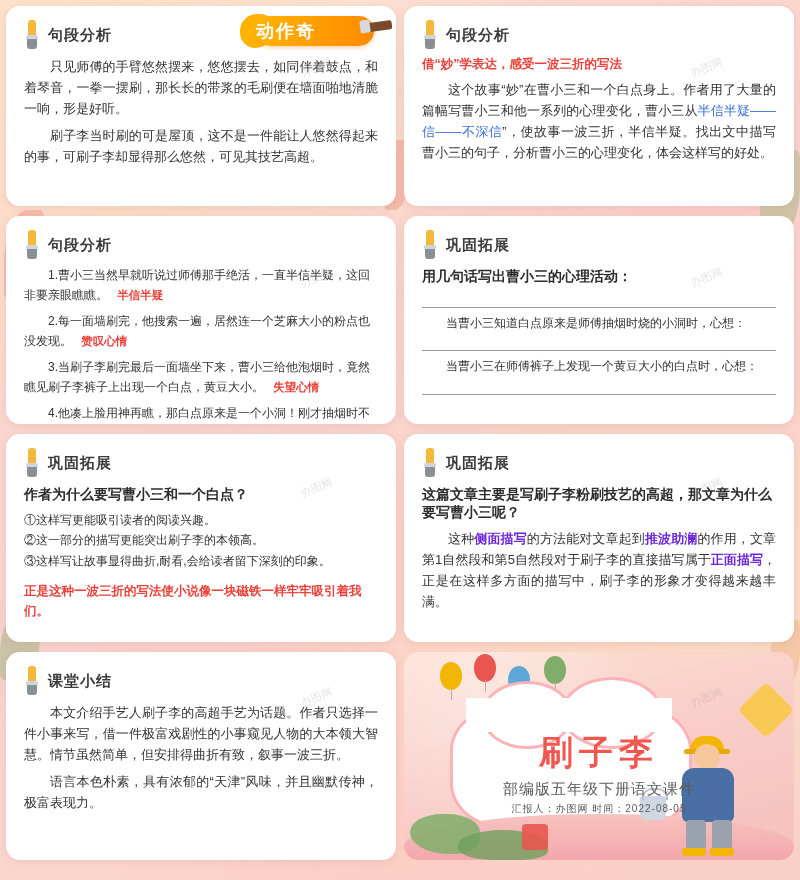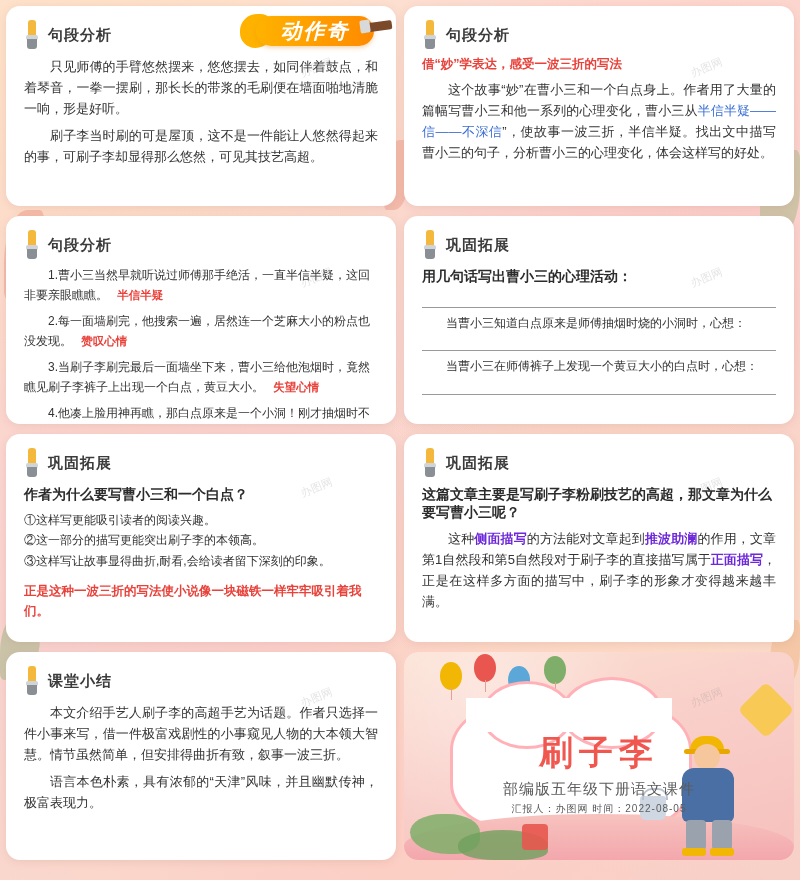--- a/index.html
+++ b/index.html
@@ -62,21 +62,21 @@
     position:absolute;right:8px;top:6px;width:150px;height:44px;
   }
   .banner .bg{
     position:absolute;left:18px;top:4px;width:118px;height:30px;
     background:linear-gradient(90deg,#ffb200,#ff8a00);
     border-radius:16px;
     box-shadow:0 2px 4px rgba(220,140,40,.35);
   }
   .banner .txt{
     position:absolute;left:18px;top:4px;width:118px;height:30px;line-height:30px;
-    text-align:center;color:#fff;font-size:21px;font-weight:bold;letter-spacing:2px;font-style:italic;
+    color:#fff;font-size:18px;font-weight:bold;letter-spacing:2px;
   }
   .banner .splat{
     position:absolute;left:2px;top:2px;width:34px;height:34px;background:#ffb200;
     border-radius:50% 40% 55% 45%;
   }
   .banner .bh{
     position:absolute;right:-4px;top:10px;width:30px;height:9px;background:#7a4a2a;border-radius:2px;
     transform:rotate(-8deg);
   }
   .banner .bf{

